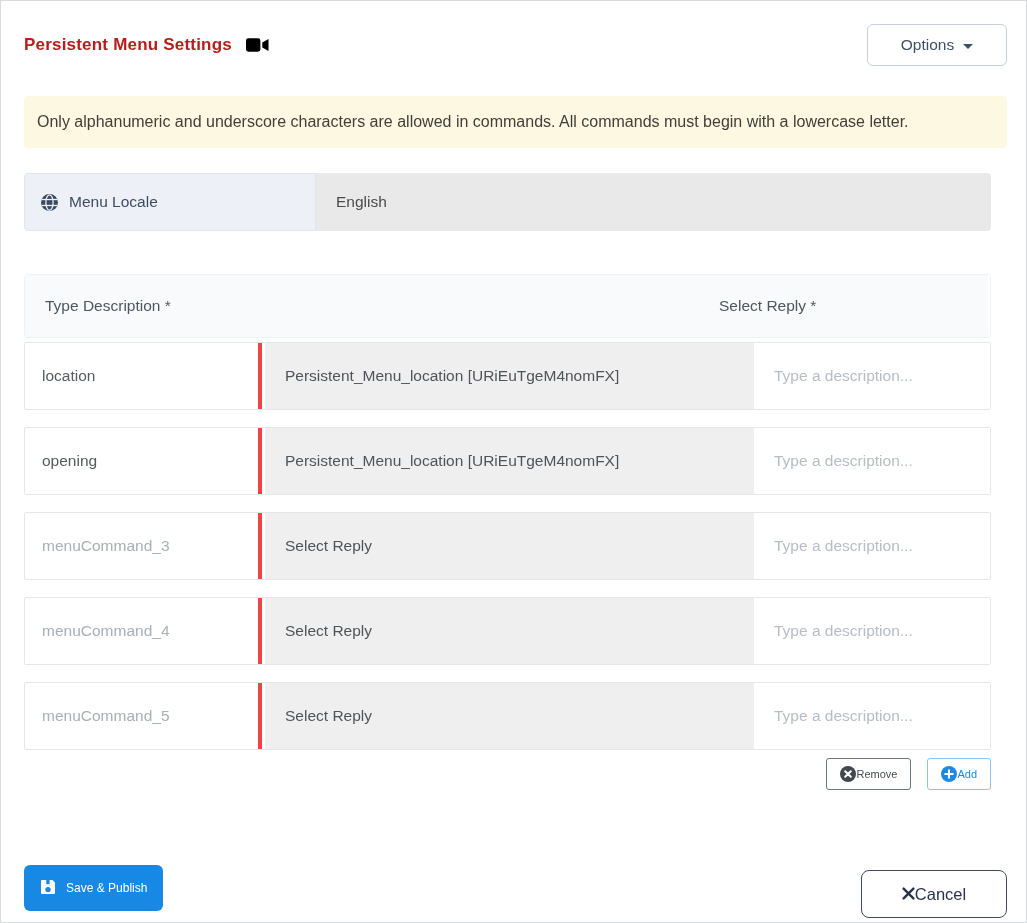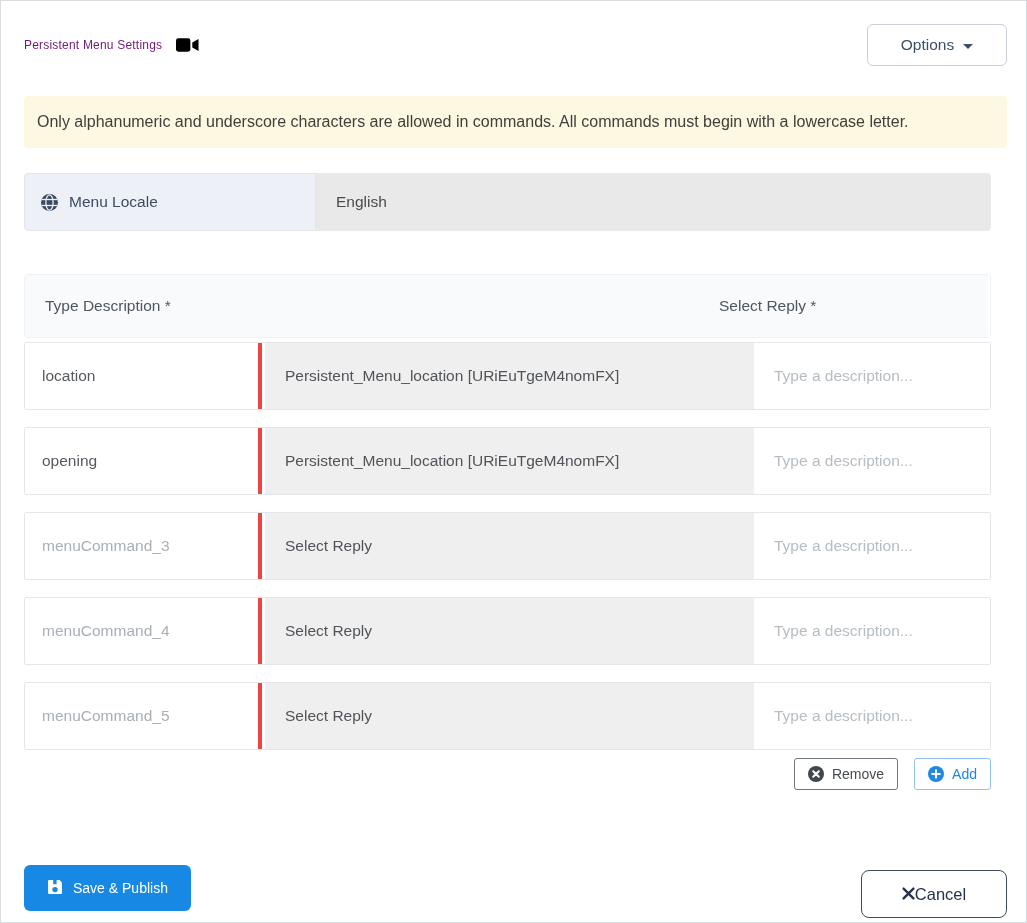--- a/index.html
+++ b/index.html
@@ -13,21 +13,21 @@
     width:1027px; height:923px;
     background:#fff;
     border:1px solid #d8dce1;
     padding:23px 19px 0 23px;
     overflow:hidden;
   }
 
   
   .topbar { display:flex; justify-content:space-between; align-items:center; height:42px; }
   .title-wrap { display:flex; align-items:center; gap:14px; }
-  .page-title { font-size:12px; font-weight:normal; color:#701a75; letter-spacing:.2px; }
+  .page-title { font-size:17px; font-weight:bold; color:#b91c1c; letter-spacing:.2px; }
   .camera-icon svg { display:block; }
   .options-btn {
     width:140px; height:42px;
     background:#fff; border:1px solid #c8cfd6; border-radius:6px;
     display:flex; align-items:center; justify-content:center;
     font-size:15.5px; color:#3c5064; cursor:pointer;
     font-family:inherit;
     margin-left:8px;
   }
   .caret-down {
@@ -114,37 +114,37 @@
   .desc-input::placeholder { color:#b6bdc4; opacity:1; }
 
   
   .row-actions {
     width:967px; margin-top:8px;
     display:flex; justify-content:flex-end; gap:16px;
   }
   .action-btn {
     height:32px; padding:0 13px;
     background:#fff; border-radius:3px;
-    display:flex; align-items:center; gap:8px;
-    font-size:14px; cursor:pointer; font-family:inherit;
+    display:flex; align-items:center; 
+    font-size:11px; cursor:pointer; font-family:inherit;
   }
   .remove-btn { border:1px solid #6f767d; color:#464b51; }
   .add-btn    { border:1px solid #8fc2f4; color:#1e88e5; }
   .action-btn svg { display:block; }
 
   
   .footer {
     margin-top:68px; width:983px;
     display:flex; justify-content:space-between; align-items:center;
   }
   .save-btn {
-    height:46px; padding:0 23px;
+    height:46px; padding:0 16px;
     background:#1788e4; border:none; border-radius:6px;
     display:flex; align-items:center; gap:10px;
-    font-size:14px; color:#fff; cursor:pointer; font-family:inherit;
+    font-size:12px; color:#fff; cursor:pointer; font-family:inherit;
   }
   .cancel-btn {
     height:48px; width:146px;
     background:#fff; border:1px solid #3f4b5e; border-radius:8px;
     display:flex; align-items:center; justify-content:center; gap:0;
     font-size:16.5px; color:#26334a; cursor:pointer; font-family:inherit;margin-top:12px;
   }
 </style>
 </head>
 <body>

